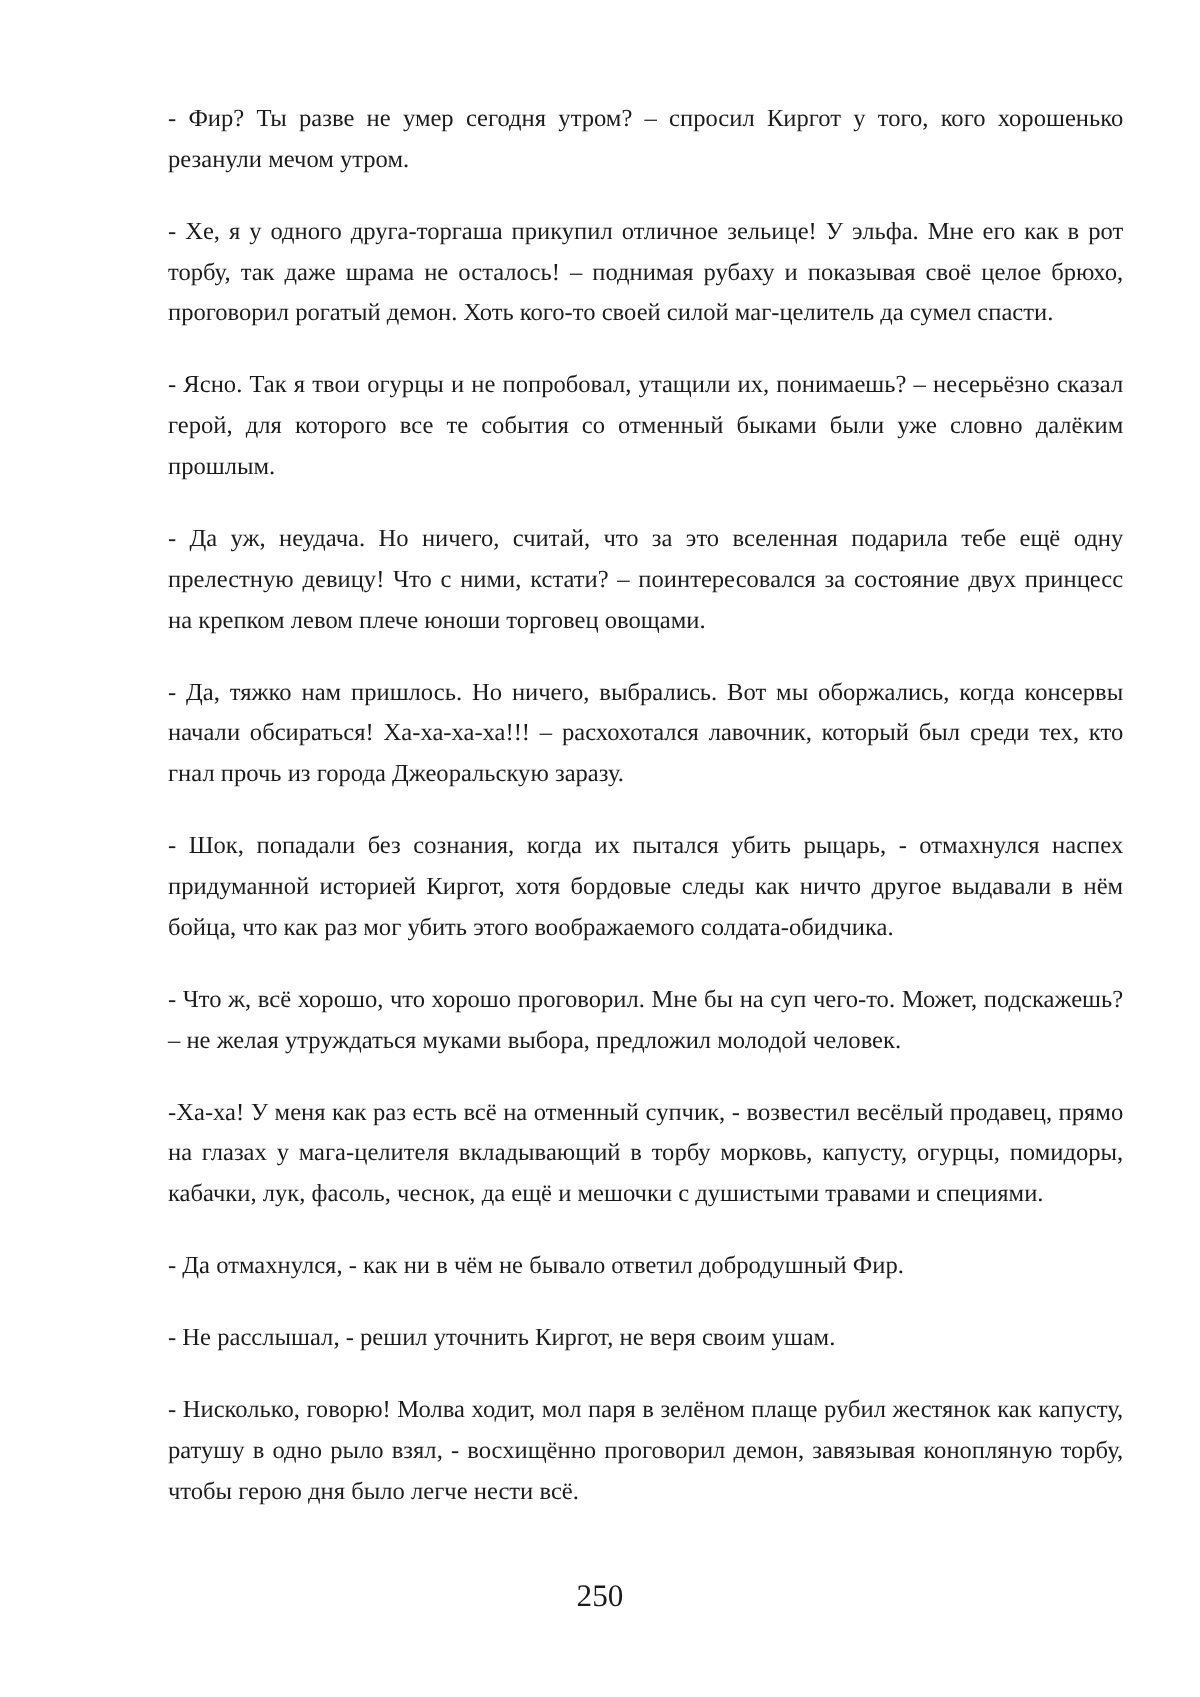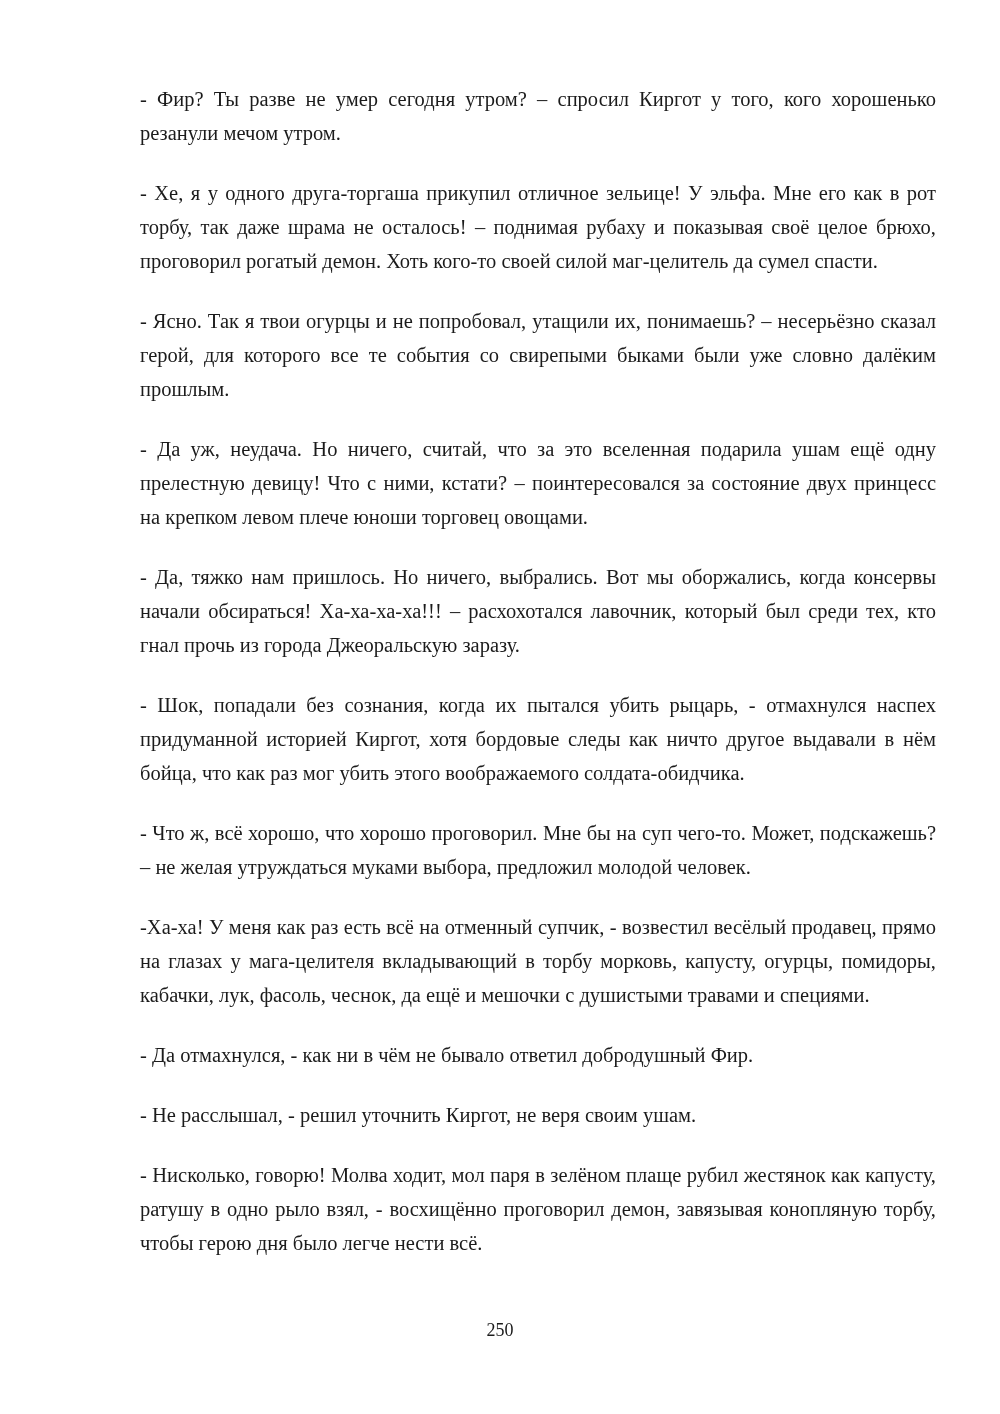--- a/index.html
+++ b/index.html
@@ -35,35 +35,35 @@
   }
   p.para:last-child {
     margin-bottom: 0;
   }
   .page-number {
     position: absolute;
     left: 0;
     right: 0;
     top: 1318px;
     text-align: center;
-    font-size: 18px;
+    font-size: 26px;
     line-height: 24px;
     color: #1b1b1b;
     font-family: "Liberation Serif", "DejaVu Serif", serif;
   }
 </style>
 </head>
 <body>
 
 <div class="page">
   <div class="content">
     <p class="para">- Фир? Ты разве не умер сегодня утром? – спросил Киргот у того, кого хорошенько резанули мечом утром.</p>
     <p class="para">- Хе, я у одного друга-торгаша прикупил отличное зельице! У эльфа. Мне его как в рот торбу, так даже шрама не осталось! – поднимая рубаху и показывая своё целое брюхо, проговорил рогатый демон. Хоть кого-то своей силой маг-целитель да сумел спасти.</p>
-    <p class="para">- Ясно. Так я твои огурцы и не попробовал, утащили их, понимаешь? – несерьёзно сказал герой, для которого все те события со свирепыми быками были уже словно далёким прошлым.</p>
-    <p class="para">- Да уж, неудача. Но ничего, считай, что за это вселенная подарила ушам ещё одну прелестную девицу! Что с ними, кстати? – поинтересовался за состояние двух принцесс на крепком левом плече юноши торговец овощами.</p>
+    <p class="para">- Ясно. Так я твои огурцы и не попробовал, утащили их, понимаешь? – несерьёзно сказал герой, для которого все те события со отменный быками были уже словно далёким прошлым.</p>
+    <p class="para">- Да уж, неудача. Но ничего, считай, что за это вселенная подарила тебе ещё одну прелестную девицу! Что с ними, кстати? – поинтересовался за состояние двух принцесс на крепком левом плече юноши торговец овощами.</p>
     <p class="para">- Да, тяжко нам пришлось. Но ничего, выбрались. Вот мы оборжались, когда консервы начали обсираться! Ха-ха-ха-ха!!! – расхохотался лавочник, который был среди тех, кто гнал прочь из города Джеоральскую заразу.</p>
     <p class="para">- Шок, попадали без сознания, когда их пытался убить рыцарь, - отмахнулся наспех придуманной историей Киргот, хотя бордовые следы как ничто другое выдавали в нём бойца, что как раз мог убить этого воображаемого солдата-обидчика.</p>
     <p class="para">- Что ж, всё хорошо, что хорошо проговорил. Мне бы на суп чего-то. Может, подскажешь? – не желая утруждаться муками выбора, предложил молодой человек.</p>
     <p class="para">-Ха-ха! У меня как раз есть всё на отменный супчик, - возвестил весёлый продавец, прямо на глазах у мага-целителя вкладывающий в торбу морковь, капусту, огурцы, помидоры, кабачки, лук, фасоль, чеснок, да ещё и мешочки с душистыми травами и специями.</p>
     <p class="para">- Да отмахнулся, - как ни в чём не бывало ответил добродушный Фир.</p>
     <p class="para">- Не расслышал, - решил уточнить Киргот, не веря своим ушам.</p>
     <p class="para">- Нисколько, говорю! Молва ходит, мол паря в зелёном плаще рубил жестянок как капусту, ратушу в одно рыло взял, - восхищённо проговорил демон, завязывая конопляную торбу, чтобы герою дня было легче нести всё.</p>
   </div>
   <div class="page-number">250</div>
 </div>

